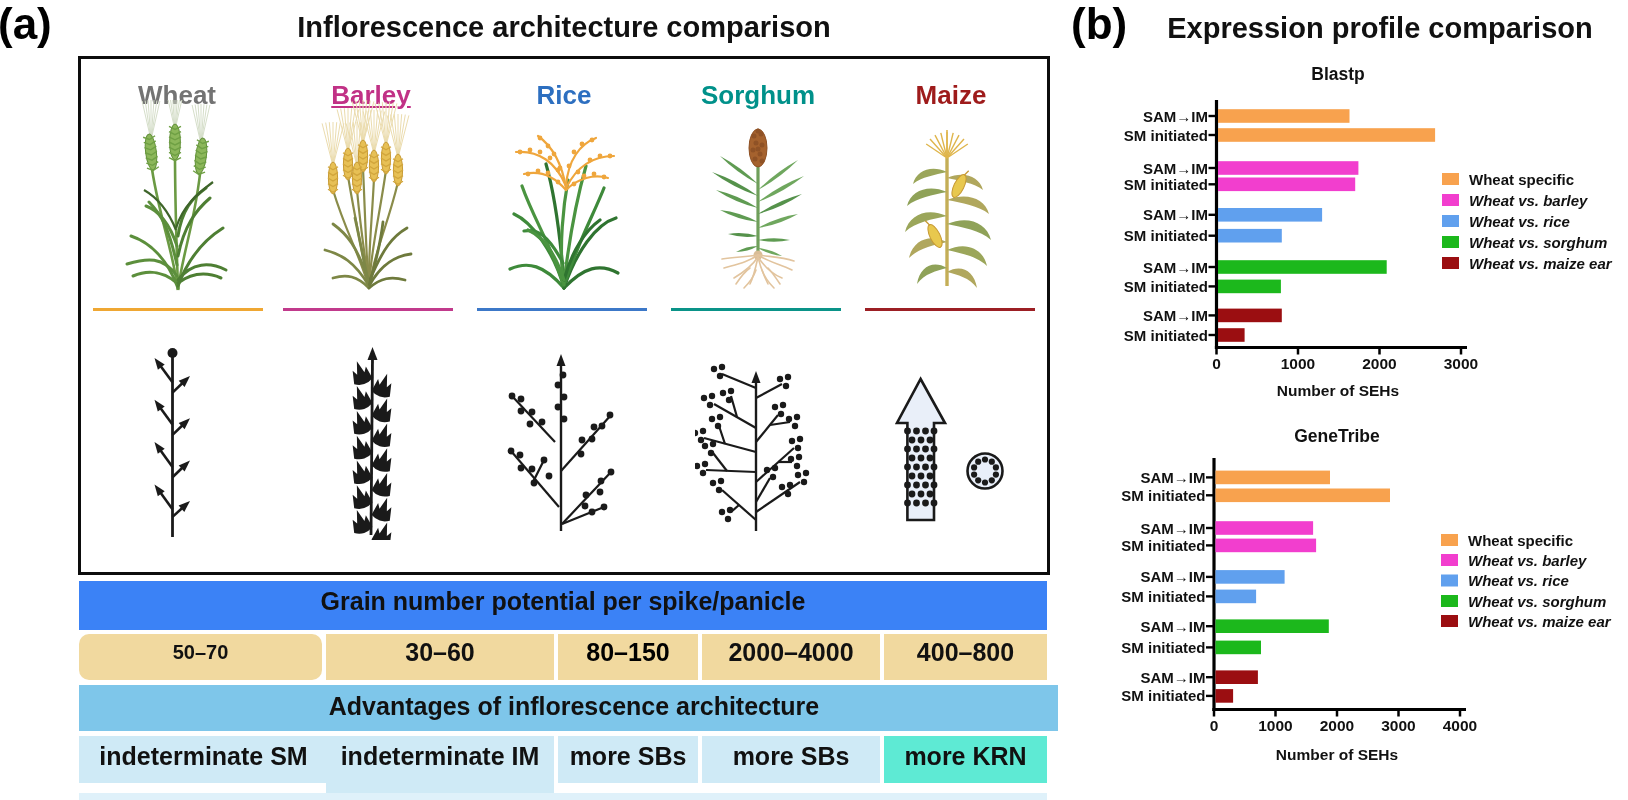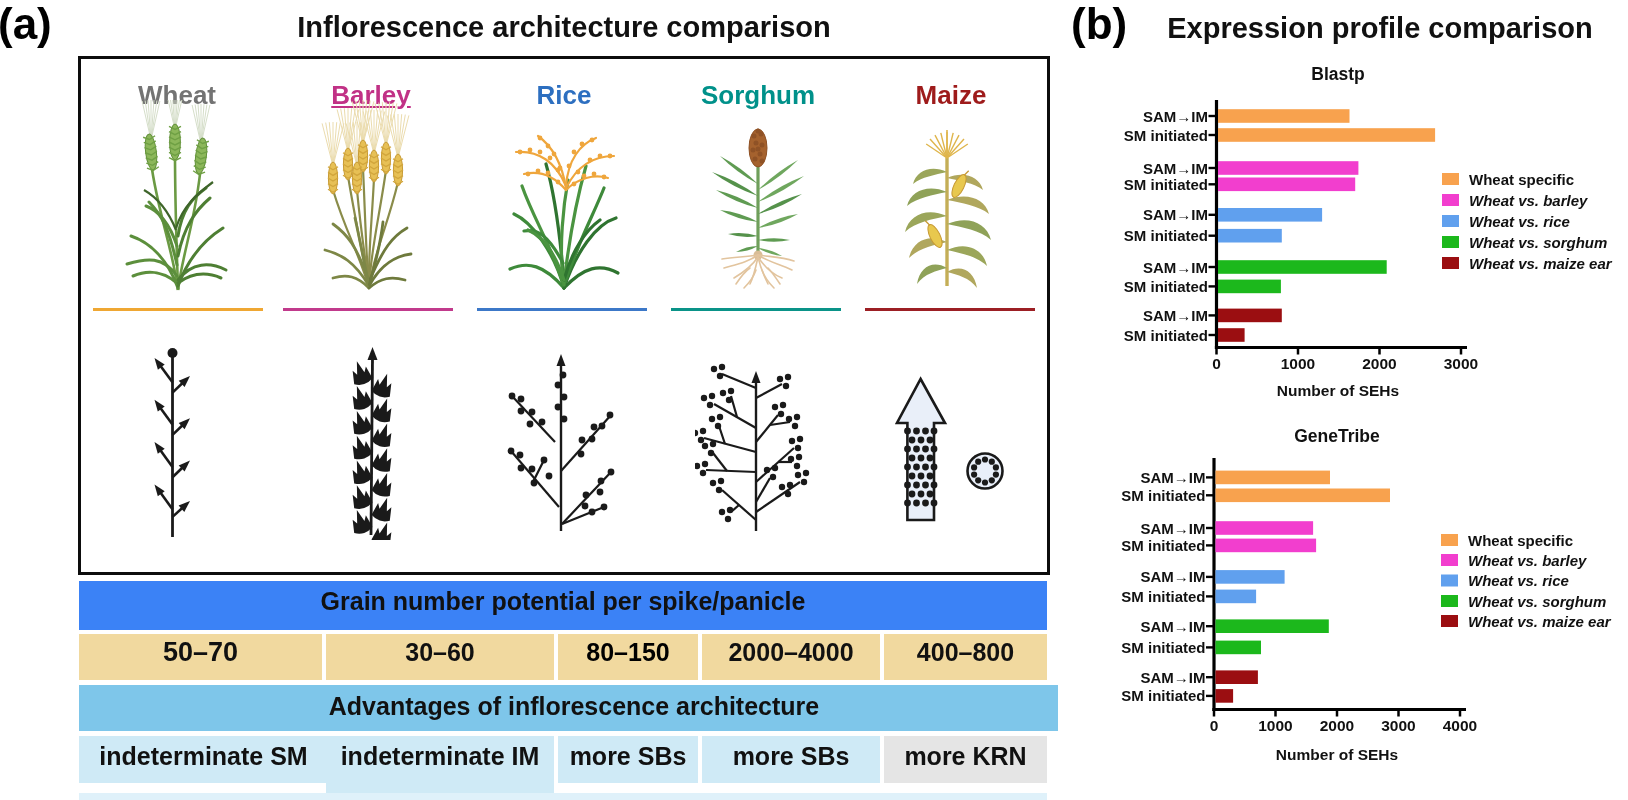--- a/index.html
+++ b/index.html
@@ -545,31 +545,31 @@
     <circle cx="110.9" cy="92.4" r="3.1" fill="#1A1A1A"></circle>
     <circle cx="110.9" cy="99.6" r="3.1" fill="#1A1A1A"></circle>
     <circle cx="106.8" cy="105.3" r="3.1" fill="#1A1A1A"></circle>
     <circle cx="100.0" cy="107.5" r="3.1" fill="#1A1A1A"></circle>
     <circle cx="93.2" cy="105.3" r="3.1" fill="#1A1A1A"></circle>
     <circle cx="89.1" cy="99.6" r="3.1" fill="#1A1A1A"></circle>
     <circle cx="89.1" cy="92.4" r="3.1" fill="#1A1A1A"></circle>
     <circle cx="93.2" cy="86.7" r="3.1" fill="#1A1A1A"></circle>
   </svg>
 <div class="abs b" style="left:79px;top:581px;width:968px;height:49px;background:#3b82f6;text-align:center;line-height:40px;font-size:25px;color:#111;">Grain number potential per spike/panicle</div>
-<div class="abs b" style="left:79px;top:634px;width:243px;height:46px;background:#F1D99F;text-align:center;line-height:37px;font-size:27px;color:#111;">50–70</div>
+<div class="abs b" style="left:79px;top:634px;width:243px;height:46px;background:#F1D99F;text-align:center;line-height:37px;font-size:20px;color:#111;border-radius:10px;">50–70</div>
 <div class="abs b" style="left:326px;top:634px;width:228px;height:46px;background:#F1D99F;text-align:center;line-height:37px;font-size:25px;color:#111;">30–60</div>
 <div class="abs b" style="left:558px;top:634px;width:140px;height:46px;background:#F1D99F;text-align:center;line-height:37px;font-size:25px;color:#000000;">80–150</div>
 <div class="abs b" style="left:702px;top:634px;width:178px;height:46px;background:#F1D99F;text-align:center;line-height:37px;font-size:25px;color:#111;">2000–4000</div>
 <div class="abs b" style="left:884px;top:634px;width:163px;height:46px;background:#F1D99F;text-align:center;line-height:37px;font-size:25px;color:#111;">400–800</div>
 <div class="abs b" style="left:79px;top:685px;width:968px;height:46px;background:#7EC6EA;text-align:center;line-height:42px;font-size:25px;color:#111;padding-left:11px;">Advantages of inflorescence architecture</div>
 <div class="abs b" style="left:79px;top:736px;width:249px;height:47px;background:#CFEAF6;text-align:center;line-height:41px;font-size:25px;color:#111;">indeterminate SM</div>
 <div class="abs b" style="left:326px;top:736px;width:228px;height:65px;background:#CFEAF6;text-align:center;line-height:41px;font-size:25px;color:#111;">indeterminate IM</div>
 <div class="abs b" style="left:558px;top:736px;width:140px;height:47px;background:#CFEAF6;text-align:center;line-height:41px;font-size:25px;color:#111;">more SBs</div>
 <div class="abs b" style="left:702px;top:736px;width:178px;height:47px;background:#CFEAF6;text-align:center;line-height:41px;font-size:25px;color:#111;">more SBs</div>
-<div class="abs b" style="left:884px;top:736px;width:163px;height:47px;background:#e5e5e5;text-align:center;line-height:41px;font-size:25px;color:#111;">more KRN</div>
+<div class="abs b" style="left:884px;top:736px;width:163px;height:47px;background:#5eead4;text-align:center;line-height:41px;font-size:25px;color:#111;">more KRN</div>
 <div class="abs" style="left:79px;top:793px;width:968px;height:7px;background:#DFF1FA;"></div>
 <svg class="abs" style="left:1100px;top:55px;" width="528" height="355" viewBox="1100 55 528 355" font-family="Liberation Sans, sans-serif">
     <text x="1338" y="80" text-anchor="middle" font-size="17.5" font-weight="bold" fill="#111">Blastp</text>
     <line x1="1216.5" y1="100" x2="1216.5" y2="349.0" stroke="#000" stroke-width="3.2"></line>
     <line x1="1214.9" y1="347.5" x2="1467" y2="347.5" stroke="#000" stroke-width="3.2"></line>
     <line x1="1216.5" y1="347.5" x2="1216.5" y2="354.5" stroke="#000" stroke-width="2.5"></line>
     <text x="1216.5" y="369.0" text-anchor="middle" font-size="15.5" font-weight="bold" fill="#111">0</text>
     <line x1="1298" y1="347.5" x2="1298" y2="354.5" stroke="#000" stroke-width="2.5"></line>
     <text x="1298" y="369.0" text-anchor="middle" font-size="15.5" font-weight="bold" fill="#111">1000</text>
     <line x1="1379.5" y1="347.5" x2="1379.5" y2="354.5" stroke="#000" stroke-width="2.5"></line>

